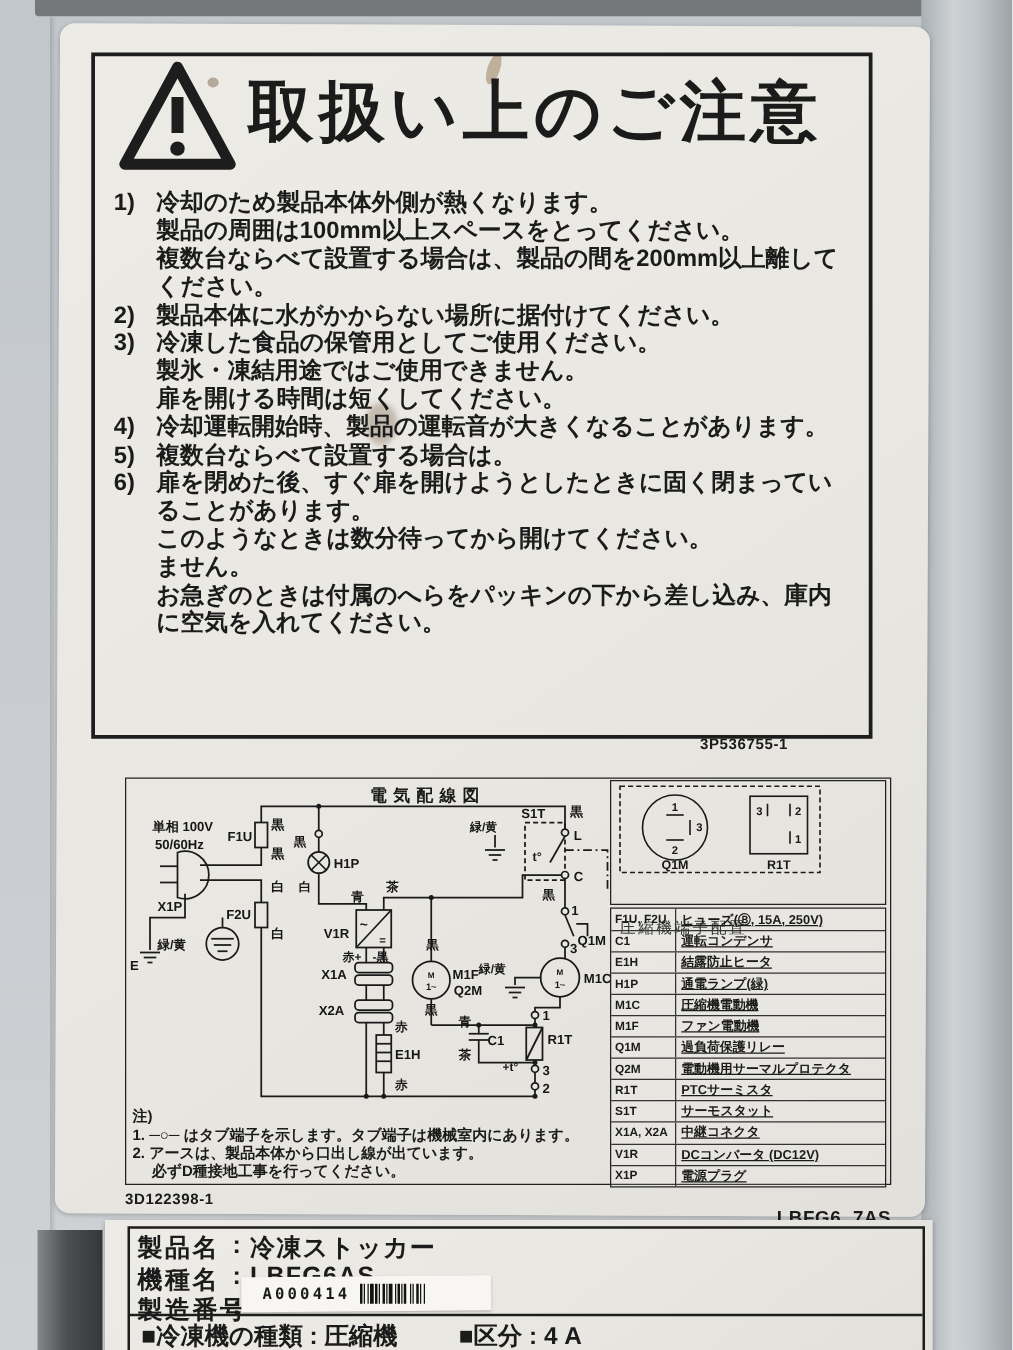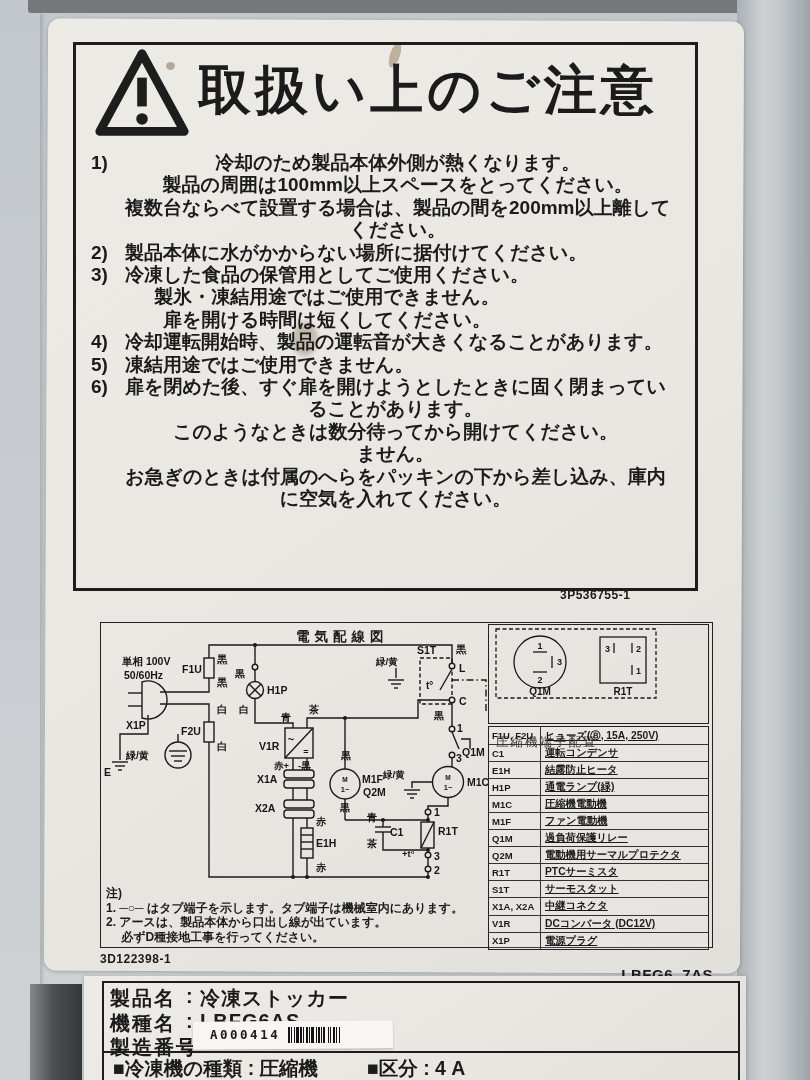--- a/index.html
+++ b/index.html
@@ -18,21 +18,21 @@
     box-shadow:0 1px 4px rgba(0,0,0,.25);}
   .main-sticker{left:46px;top:20px;width:696px;height:952px;border-radius:12px;transform:rotate(.25deg);}
   .stain{border-radius:50%;opacity:.5;}
   
   .warn-box{left:73px;top:42px;width:619px;height:543px;border:3px solid #1d1d1d;}
   .tri-svg{left:94px;top:46px;}
   .warn-title{left:198px;top:62px;font-size:53px;line-height:1.05;font-weight:800;letter-spacing:4px;white-space:nowrap;}
   .warn-items{left:81px;top:152px;width:600px;font-size:19px;line-height:22.4px;font-weight:700;}
   .witem{display:flex;}
   .wnum{flex:none;width:44px;padding-left:10px;box-sizing:border-box;}
-  .wline{white-space:nowrap;text-align:center;}
+  .wline{white-space:nowrap;}
   .doc-code{font-size:12px;font-weight:700;letter-spacing:.5px;}
   .warn-code{left:560px;top:588px;width:132px;text-align:left;}
   
   .wire-box{left:100px;top:622px;width:613px;height:326px;border:1.6px solid #222;box-sizing:border-box;}
   .wire-title{left:296px;top:628px;font-size:13.5px;font-weight:800;letter-spacing:5px;white-space:nowrap;}
   .circuit{left:100px;top:622px;overflow:visible;}
   svg text{font-family:"Liberation Sans","DejaVu Sans",sans-serif;font-weight:700;fill:#161616;}
   .term-box{left:488px;top:624px;width:221px;height:100px;border:1.4px solid #222;box-sizing:border-box;}
   .term-svg{left:488px;top:624px;overflow:visible;}
   .term-caption{left:496px;top:700px;width:160px;font-size:12.5px;font-weight:400;letter-spacing:2px;margin-top:34px;}
@@ -111,21 +111,21 @@
       </div>
       <div class="witem">
         <div class="wnum">4)</div>
         <div class="wlines">
           <div class="wline">冷却運転開始時、製品の運転音が大きくなることがあります。</div>
         </div>
       </div>
       <div class="witem">
         <div class="wnum">5)</div>
         <div class="wlines">
-          <div class="wline">凍結用途ではご使用できません。</div>
+          <div class="wline">複数台ならべて設置する場合は。</div>
         </div>
       </div>
       <div class="witem">
         <div class="wnum">6)</div>
         <div class="wlines">
           <div class="wline">扉を閉めた後、すぐ扉を開けようとしたときに固く閉まってい</div>
           <div class="wline">ることがあります。</div>
           <div class="wline">このようなときは数分待ってから開けてください。</div>
           <div class="wline">ません。</div>
           <div class="wline">お急ぎのときは付属のへらをパッキンの下から差し込み、庫内</div>

